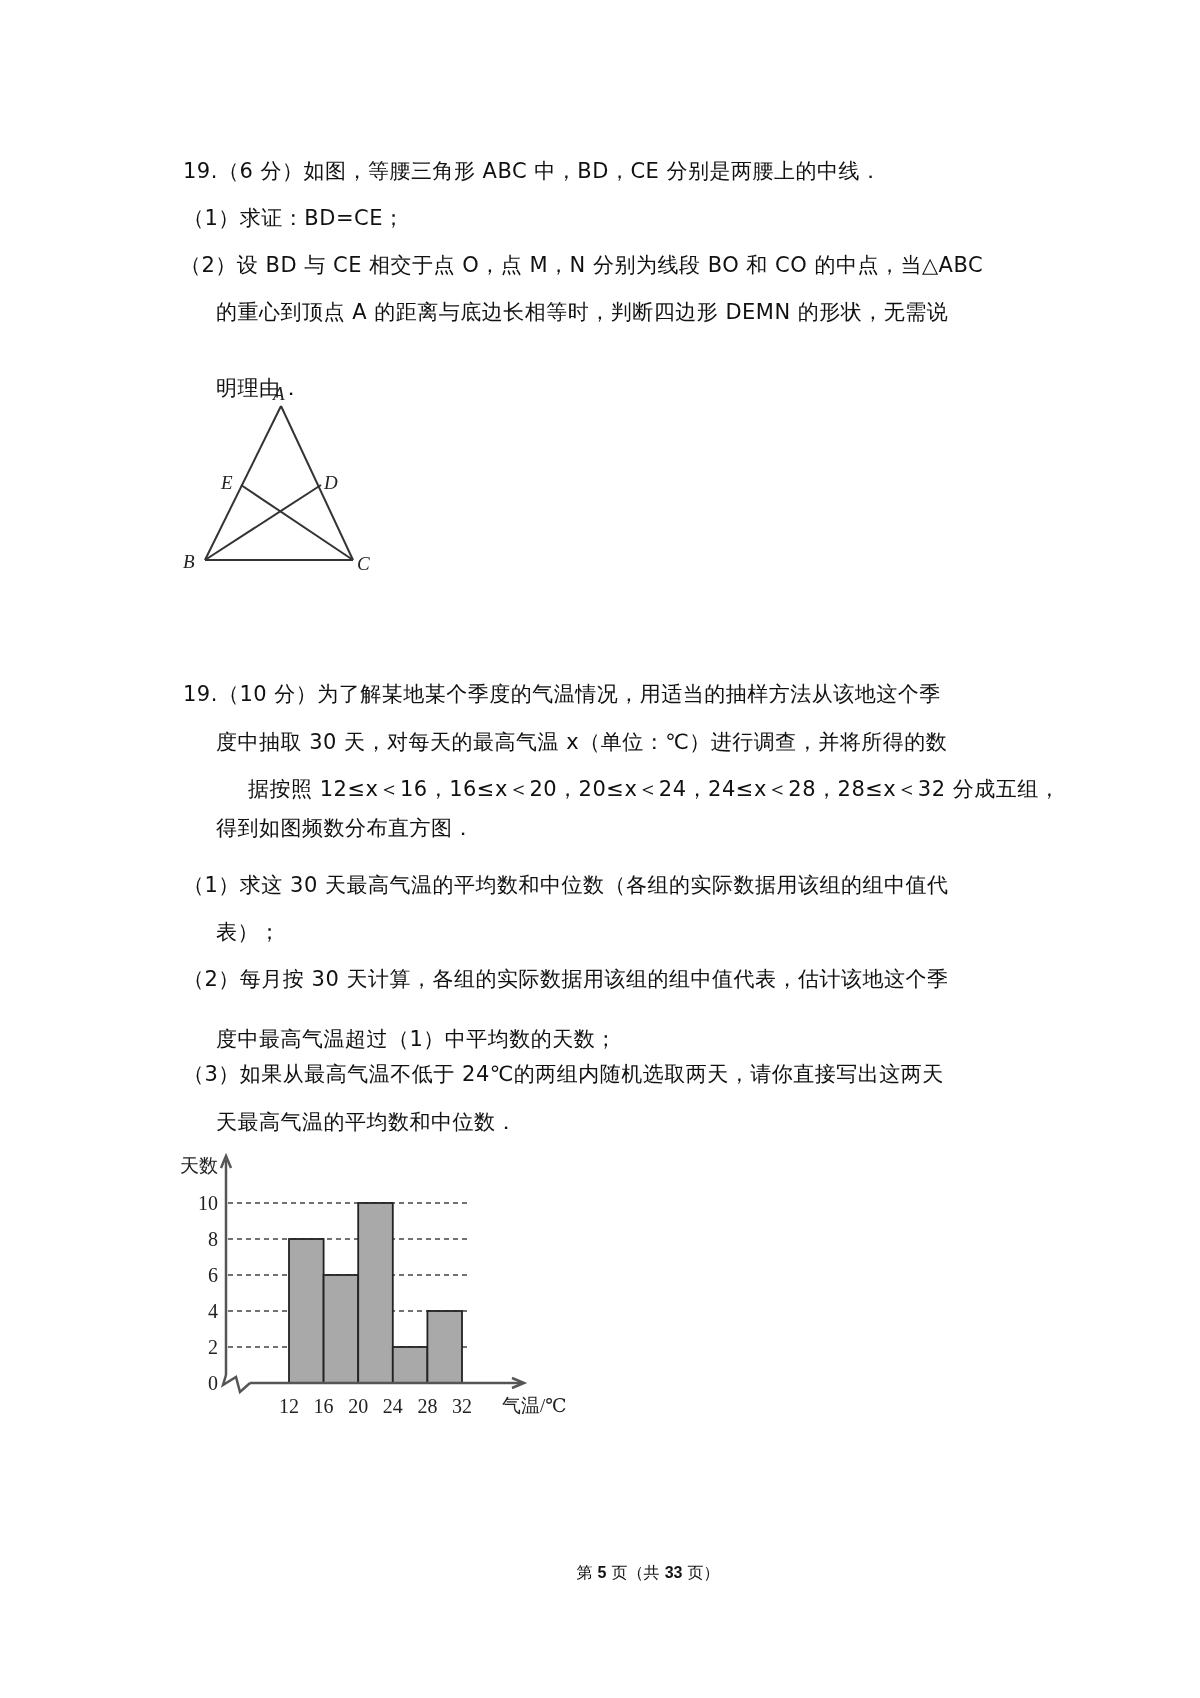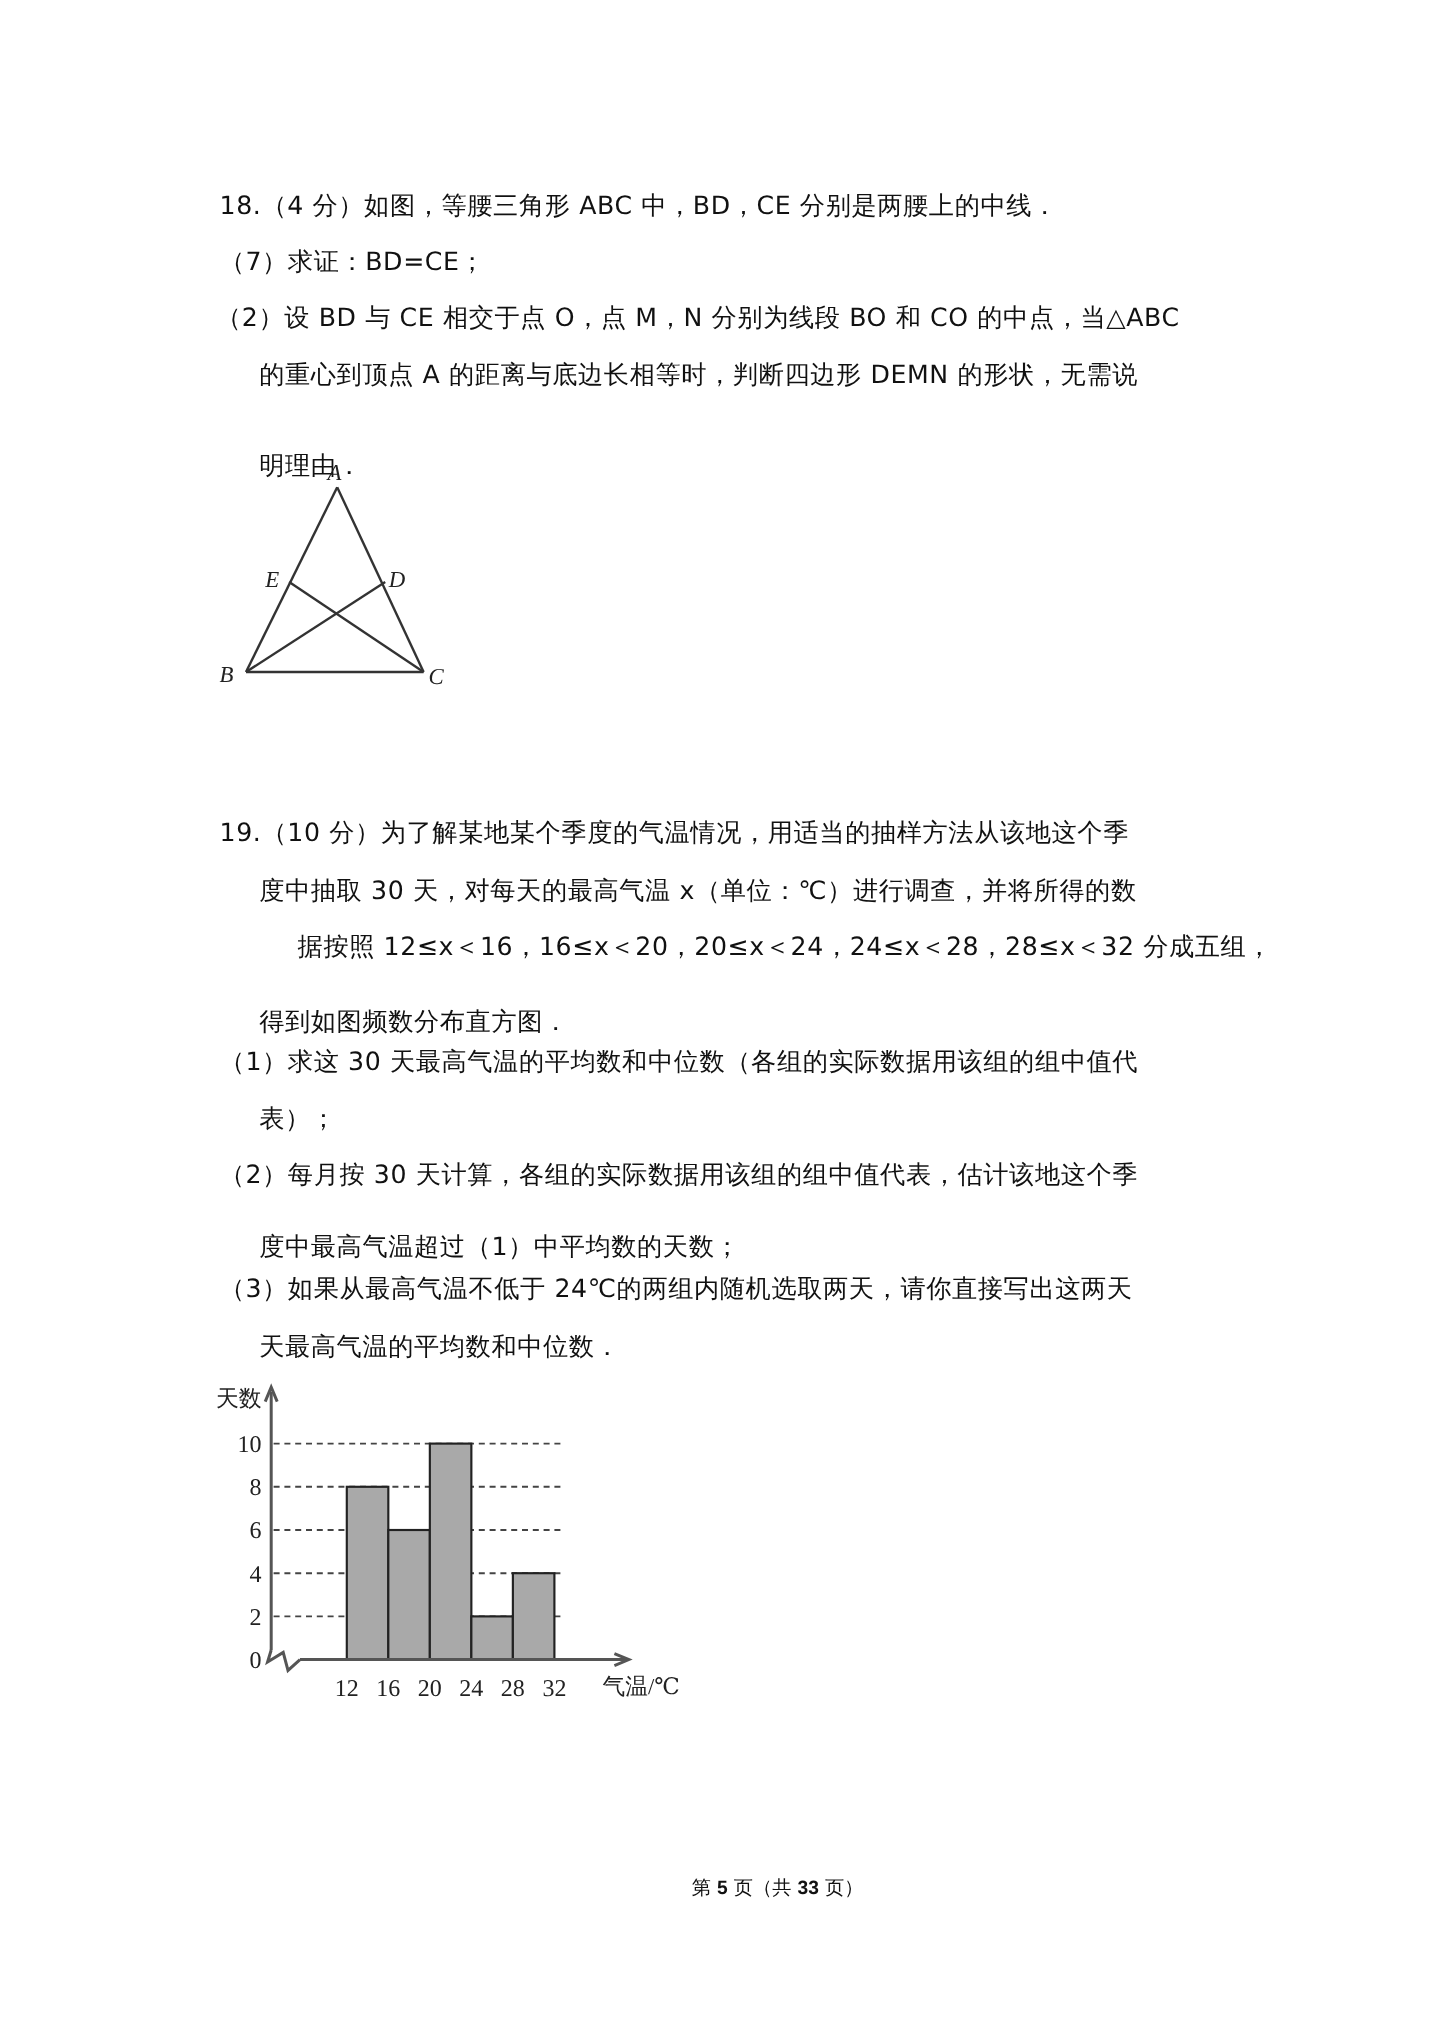--- a/index.html
+++ b/index.html
@@ -8,22 +8,22 @@
   .line { position:absolute; font-size:21px; line-height:28px; white-space:nowrap; letter-spacing:0.5px; }
   .figure { position:absolute; }
   .footer { position:absolute; left:0; width:1200px; top:1563px; text-align:center; font-size:16px;
             font-family:"DejaVu Serif", "Liberation Serif", serif;padding-left:48px; }
   .footer b { font-family:"Liberation Sans", sans-serif; font-weight:bold; }
   svg text { font-family:"Liberation Serif", "DejaVu Serif", serif; }
 </style>
 </head>
 <body>
 
-<div class="line" style="left:183px; top:157px;">18.（4 分）如图，等腰三角形 ABC 中，BD，CE 分别是两腰上的中线．</div>
-<div class="line" style="left:183px; top:204px;">（7）求证：BD=CE；</div>
+<div class="line" style="left:183px; top:157px;">19.（6 分）如图，等腰三角形 ABC 中，BD，CE 分别是两腰上的中线．</div>
+<div class="line" style="left:183px; top:204px;">（1）求证：BD=CE；</div>
 <div class="line" style="left:180px; top:251px;">（2）设 BD 与 CE 相交于点 O，点 M，N 分别为线段 BO 和 CO 的中点，当△ABC</div>
 <div class="line" style="left:216px; top:298px;">的重心到顶点 A 的距离与底边长相等时，判断四边形 DEMN 的形状，无需说</div>
 <div class="line" style="left:216px; top:345px;margin-top:29px;">明理由．</div>
 
 <svg class="figure" style="left:170px; top:380px;" width="220" height="200" viewBox="170 380 220 200">
   <g stroke="#333" stroke-width="2" fill="none">
     <line x1="281" y1="406" x2="205" y2="560"></line>
     <line x1="281" y1="406" x2="353" y2="560"></line>
     <line x1="205" y1="560" x2="353" y2="560"></line>
     <line x1="205" y1="560" x2="321" y2="485"></line>
@@ -34,21 +34,21 @@
     <text x="221" y="489">E</text>
     <text x="324" y="489">D</text>
     <text x="183" y="568">B</text>
     <text x="357" y="570">C</text>
   </g>
 </svg>
 
 <div class="line" style="left:183px; top:680px;">19.（10 分）为了解某地某个季度的气温情况，用适当的抽样方法从该地这个季</div>
 <div class="line" style="left:216px; top:728px;">度中抽取 30 天，对每天的最高气温 x（单位：℃）进行调查，并将所得的数</div>
 <div class="line" style="left:216px; top:775px;margin-left:32px;">据按照 12≤x＜16，16≤x＜20，20≤x＜24，24≤x＜28，28≤x＜32 分成五组，</div>
-<div class="line" style="left:216px; top:837px;font-family:Liberation Serif, serif;">得到如图频数分布直方图．</div>
+<div class="line" style="left:216px; top:814px;font-family:Liberation Serif, serif;">得到如图频数分布直方图．</div>
 <div class="line" style="left:183px; top:871px;">（1）求这 30 天最高气温的平均数和中位数（各组的实际数据用该组的组中值代</div>
 <div class="line" style="left:216px; top:918px;">表）；</div>
 <div class="line" style="left:183px; top:965px;text-align:center;">（2）每月按 30 天计算，各组的实际数据用该组的组中值代表，估计该地这个季</div>
 <div class="line" style="left:216px; top:1013px;margin-top:12px;">度中最高气温超过（1）中平均数的天数；</div>
 <div class="line" style="left:183px; top:1060px;">（3）如果从最高气温不低于 24℃的两组内随机选取两天，请你直接写出这两天</div>
 <div class="line" style="left:216px; top:1108px;">天最高气温的平均数和中位数．</div>
 
 <svg id="histogram" class="figure" style="left:170px; top:1140px;" width="430" height="290" viewBox="170 1140 430 290">
   <g id="grid-lines">
       <line x1="228" x2="468" y1="1347" y2="1347" stroke="#444" stroke-width="1.6" stroke-dasharray="5,4"></line>

